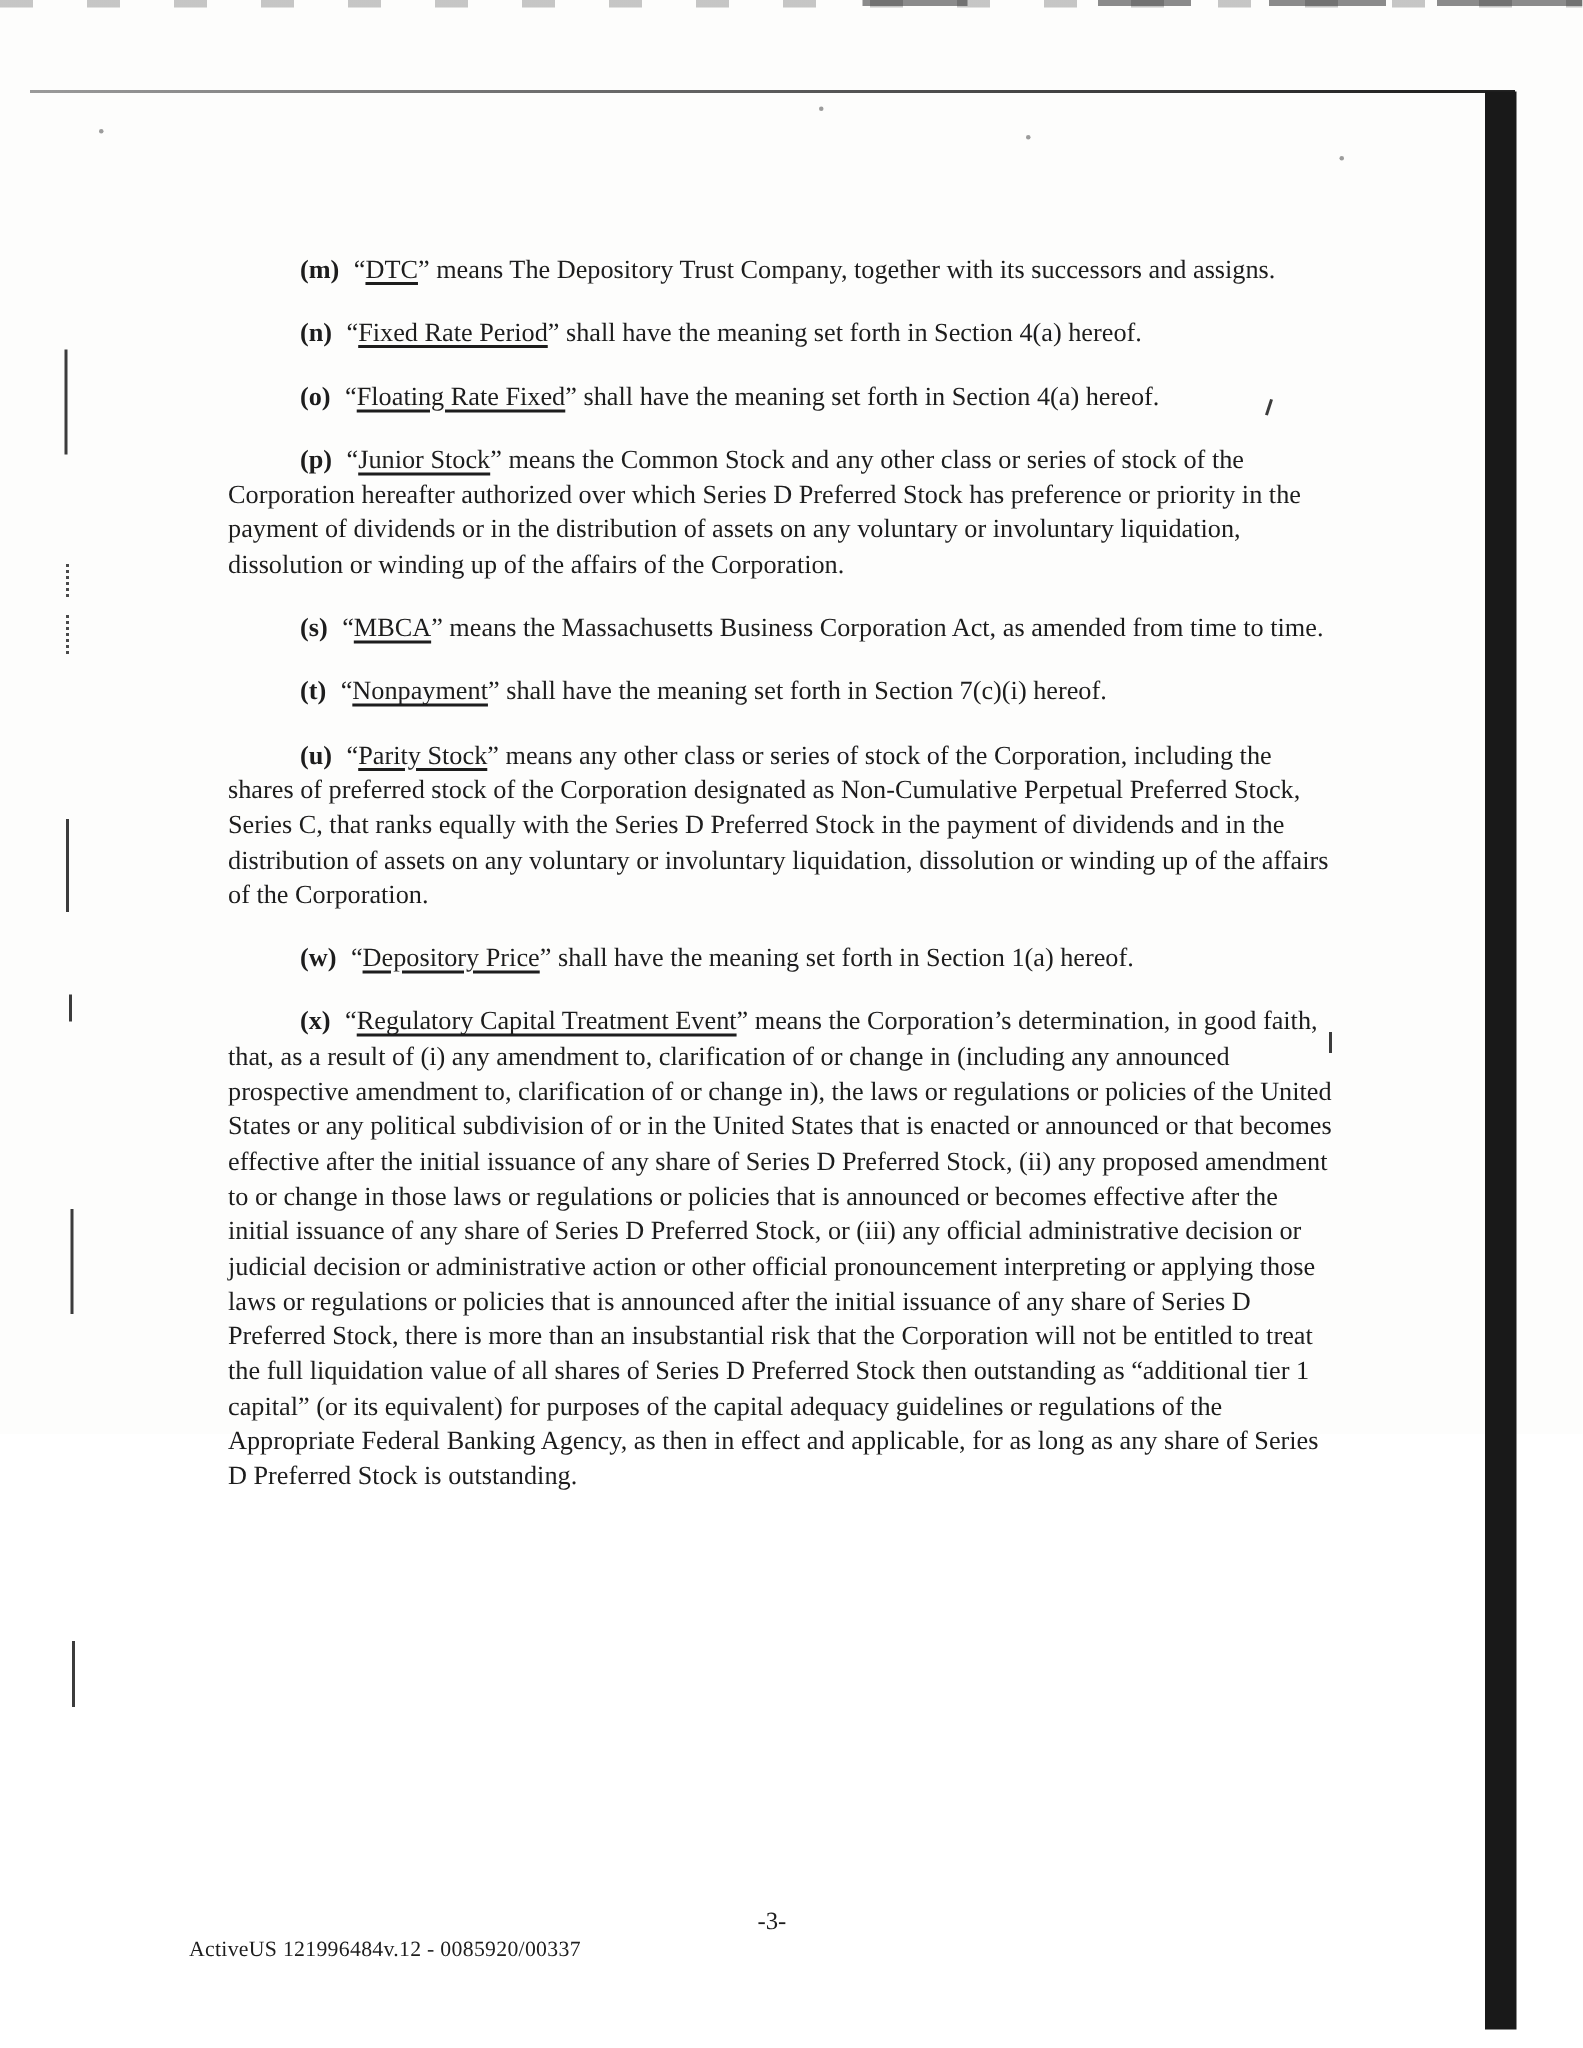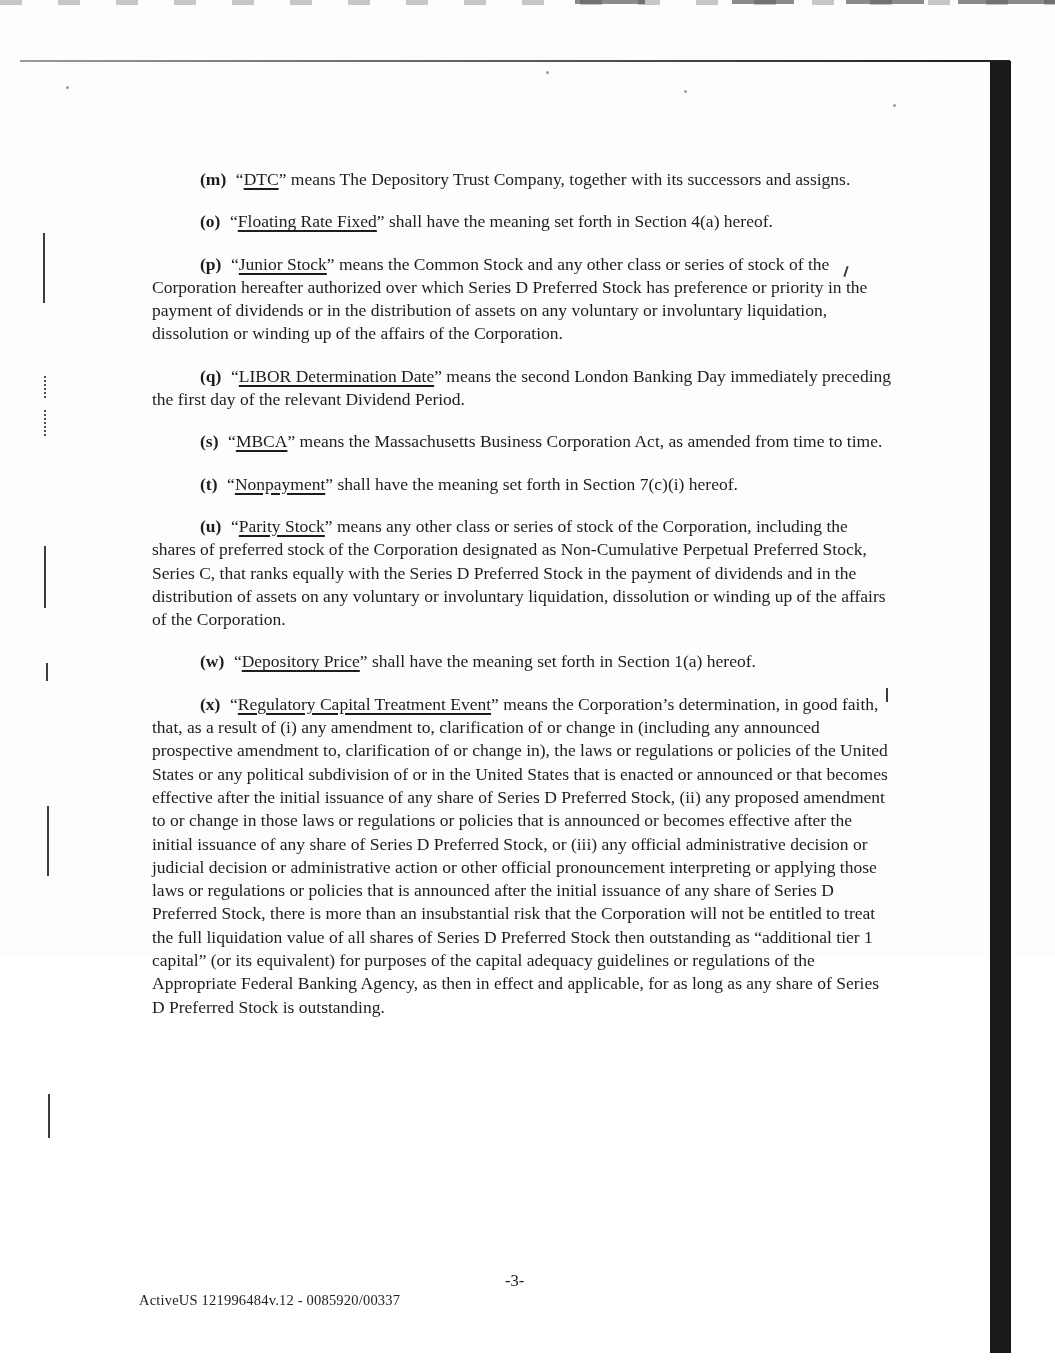--- a/index.html
+++ b/index.html
@@ -90,21 +90,21 @@
   }
 
   .page-number {
     position: absolute;
     left: 505px;
     top: 1271px;
     font-size: 16.5px;
   }
   .doc-id {
     position: absolute;
-    left: 139px;
+    left: 126px;
     top: 1292px;
     font-size: 14.5px;
     letter-spacing: 0.2px;
   }
 </style>
 </head>
 <body>
 
 <div class="page">
 
@@ -128,26 +128,26 @@
 
   <div class="speck" style="left:66px;top:86px;"></div>
   <div class="speck" style="left:684px;top:90px;"></div>
   <div class="speck" style="left:893px;top:104px;"></div>
   <div class="speck" style="left:546px;top:71px;"></div>
 
   <div class="body-text">
 
     <p class="def"><span class="lbl">(m)</span><span>“</span><span class="term">DTC</span><span>”</span><span> means The Depository Trust Company, together with its successors and assigns.</span></p>
 
+    <p class="def"><span class="lbl">(n)</span><span>“</span><span class="term">Fixed Rate Period</span><span>”</span><span> shall have the meaning set forth in Section 4(a) hereof.</span></p>
 
     <p class="def"><span class="lbl">(o)</span><span>“</span><span class="term">Floating Rate Fixed</span><span>”</span><span> shall have the meaning set forth in Section 4(a) hereof.</span></p>
 
     <p class="def"><span class="lbl">(p)</span><span>“</span><span class="term">Junior Stock</span><span>”</span><span> means the Common Stock and any other class or series of stock of the Corporation hereafter authorized over which Series D Preferred Stock has preference or priority in the payment of dividends or in the distribution of assets on any voluntary or involuntary liquidation, dissolution or winding up of the affairs of the Corporation.</span></p>
 
-    <p class="def"><span class="lbl">(q)</span><span>“</span><span class="term">LIBOR Determination Date</span><span>”</span><span> means the second London Banking Day immediately preceding the first day of the relevant Dividend Period.</span></p>
 
 
     <p class="def"><span class="lbl">(s)</span><span>“</span><span class="term">MBCA</span><span>”</span><span> means the Massachusetts Business Corporation Act, as amended from time to time.</span></p>
 
     <p class="def"><span class="lbl">(t)</span><span>“</span><span class="term">Nonpayment</span><span>”</span><span> shall have the meaning set forth in Section 7(c)(i) hereof.</span></p>
 
     <p class="def"><span class="lbl">(u)</span><span>“</span><span class="term">Parity Stock</span><span>”</span><span> means any other class or series of stock of the Corporation, including the shares of preferred stock of the Corporation designated as Non-Cumulative Perpetual Preferred Stock, Series C, that ranks equally with the Series D Preferred Stock in the payment of dividends and in the distribution of assets on any voluntary or involuntary liquidation, dissolution or winding up of the affairs of the Corporation.</span></p>
 
 
     <p class="def"><span class="lbl">(w)</span><span>“</span><span class="term">Depository Price</span><span>”</span><span> shall have the meaning set forth in Section 1(a) hereof.</span></p>

